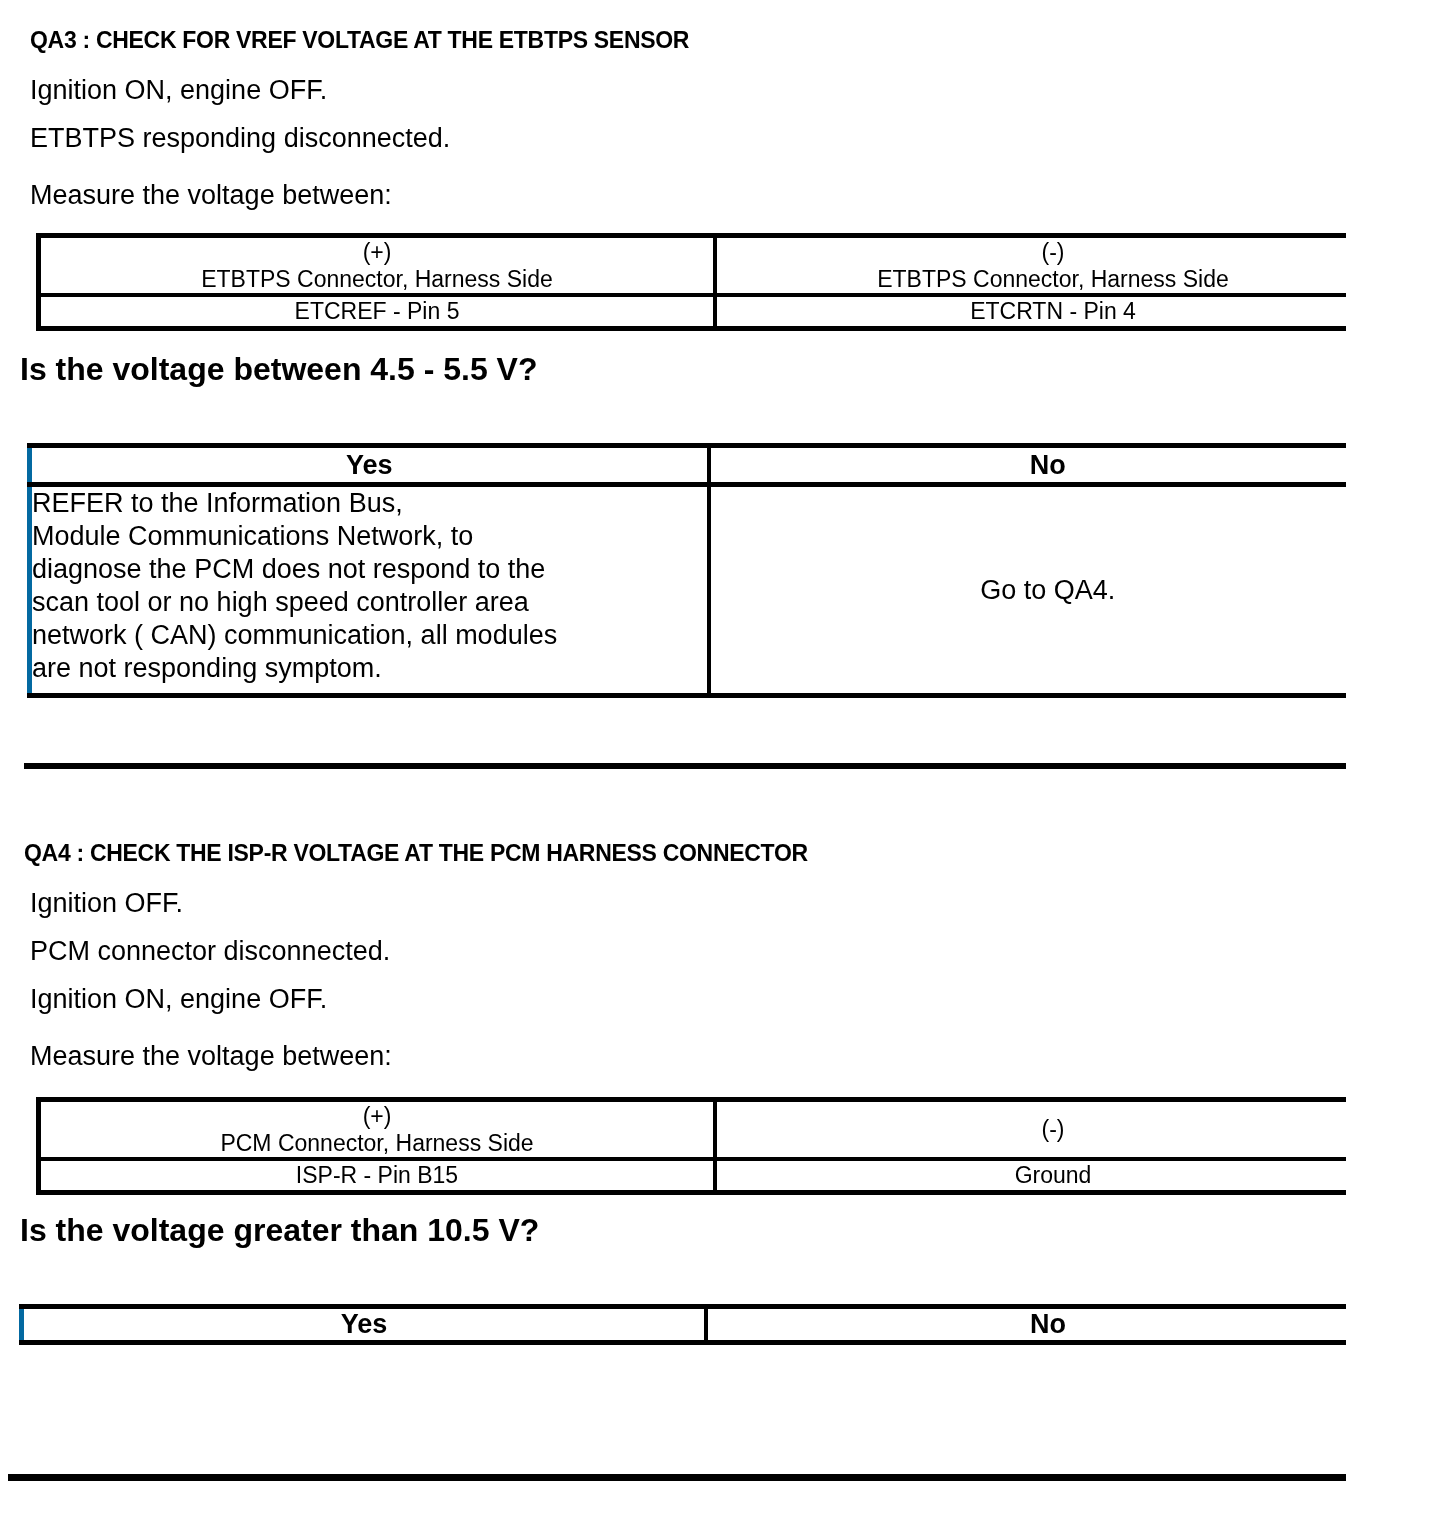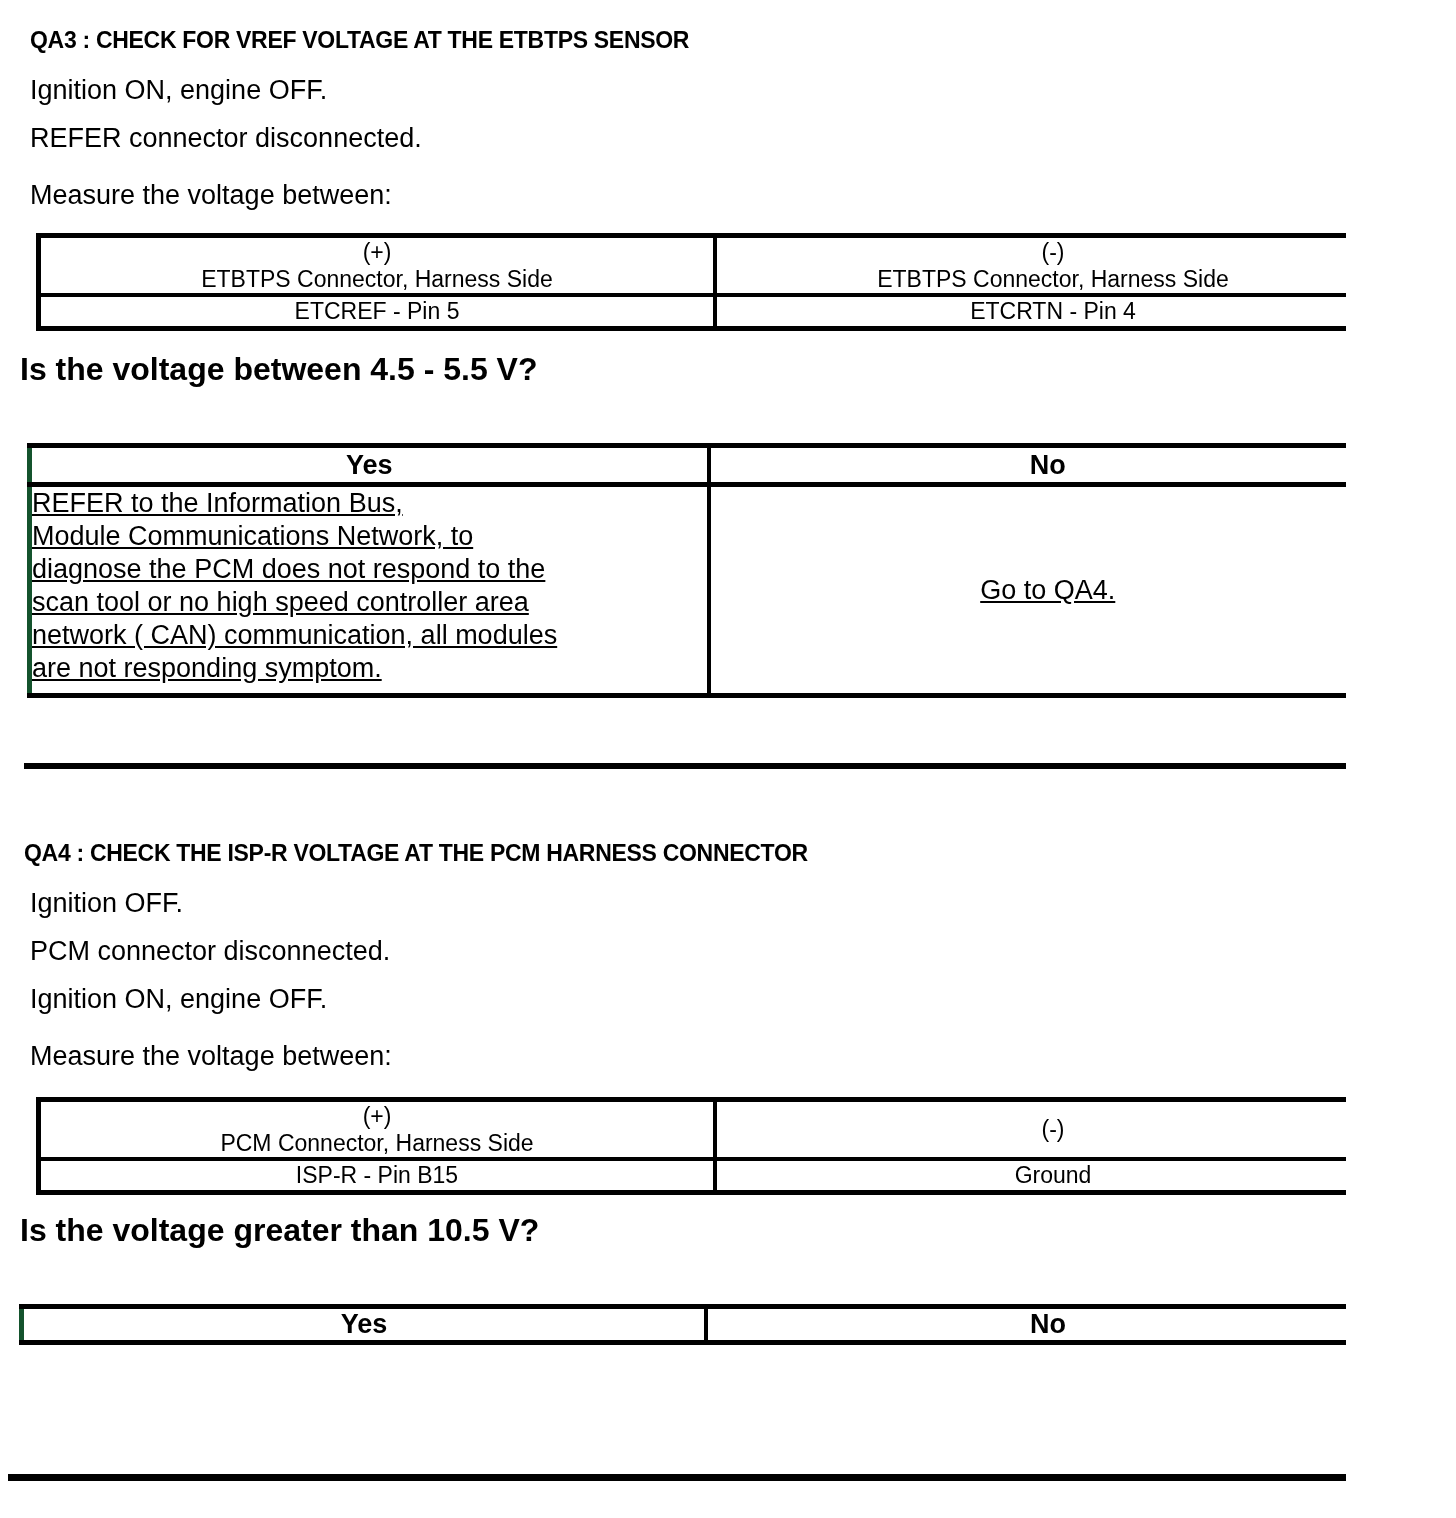--- a/index.html
+++ b/index.html
@@ -49,21 +49,21 @@
     font-size: 23px;
     line-height: 27px;
     padding: 0;
   }
   table.meas tr.head td { height: 55px; }
   table.meas tr.data td { height: 29px; }
 
   table.result {
     border-collapse: collapse;
     table-layout: fixed;
-    border: 5px solid #14532d;
+    border: 5px solid #0369a1;
   }
   table.result th {
     border: 5px solid #000;
     border-left-width: 4px;
     border-right-width: 4px;
     width: 50%;
     font-size: 27px;
     font-weight: bold;
     text-align: center;
     vertical-align: middle;
@@ -75,21 +75,21 @@
     border-right-width: 4px;
     font-size: 27px;
     line-height: 33px;
     padding: 0;
   }
   table.result.r1 th { height: 34px; }
   table.result.r1 td { height: 206px; }
   table.result.r2 th { height: 30px; }
   table.result.r2 td { height: 74px; }
 
-  .preline { white-space: pre-line; text-decoration: underline; }
+  .preline { white-space: pre-line; }
   .cell-left {
     text-align: left;
     vertical-align: top;
     padding: 3px 4px 2px 3px;
   }
   .cell-center {
     text-align: center;
     vertical-align: middle;
   }
 
@@ -100,21 +100,21 @@
 </style>
 </head>
 <body>
 
 <div id="page">
 
   <section>
     <h2 class="abs qa-heading" style="left:30px; top:27px;">QA3 : CHECK FOR VREF VOLTAGE AT THE ETBTPS SENSOR</h2>
 
     <p class="abs para" style="left:30px; top:75px;">Ignition ON, engine OFF.</p>
-    <p class="abs para" style="left:30px; top:123px;">REFER connector disconnected.</p>
+    <p class="abs para" style="left:30px; top:123px;">ETBTPS responding disconnected.</p>
     <p class="abs para" style="left:30px; top:180px;">Measure the voltage between:</p>
 
     <table class="abs meas" style="left:36px; top:233px;">
       <tbody>
         <tr class="head">
           <td>
             <div>(+)</div>
             <div>ETBTPS Connector, Harness Side</div>
           </td>
           <td>

